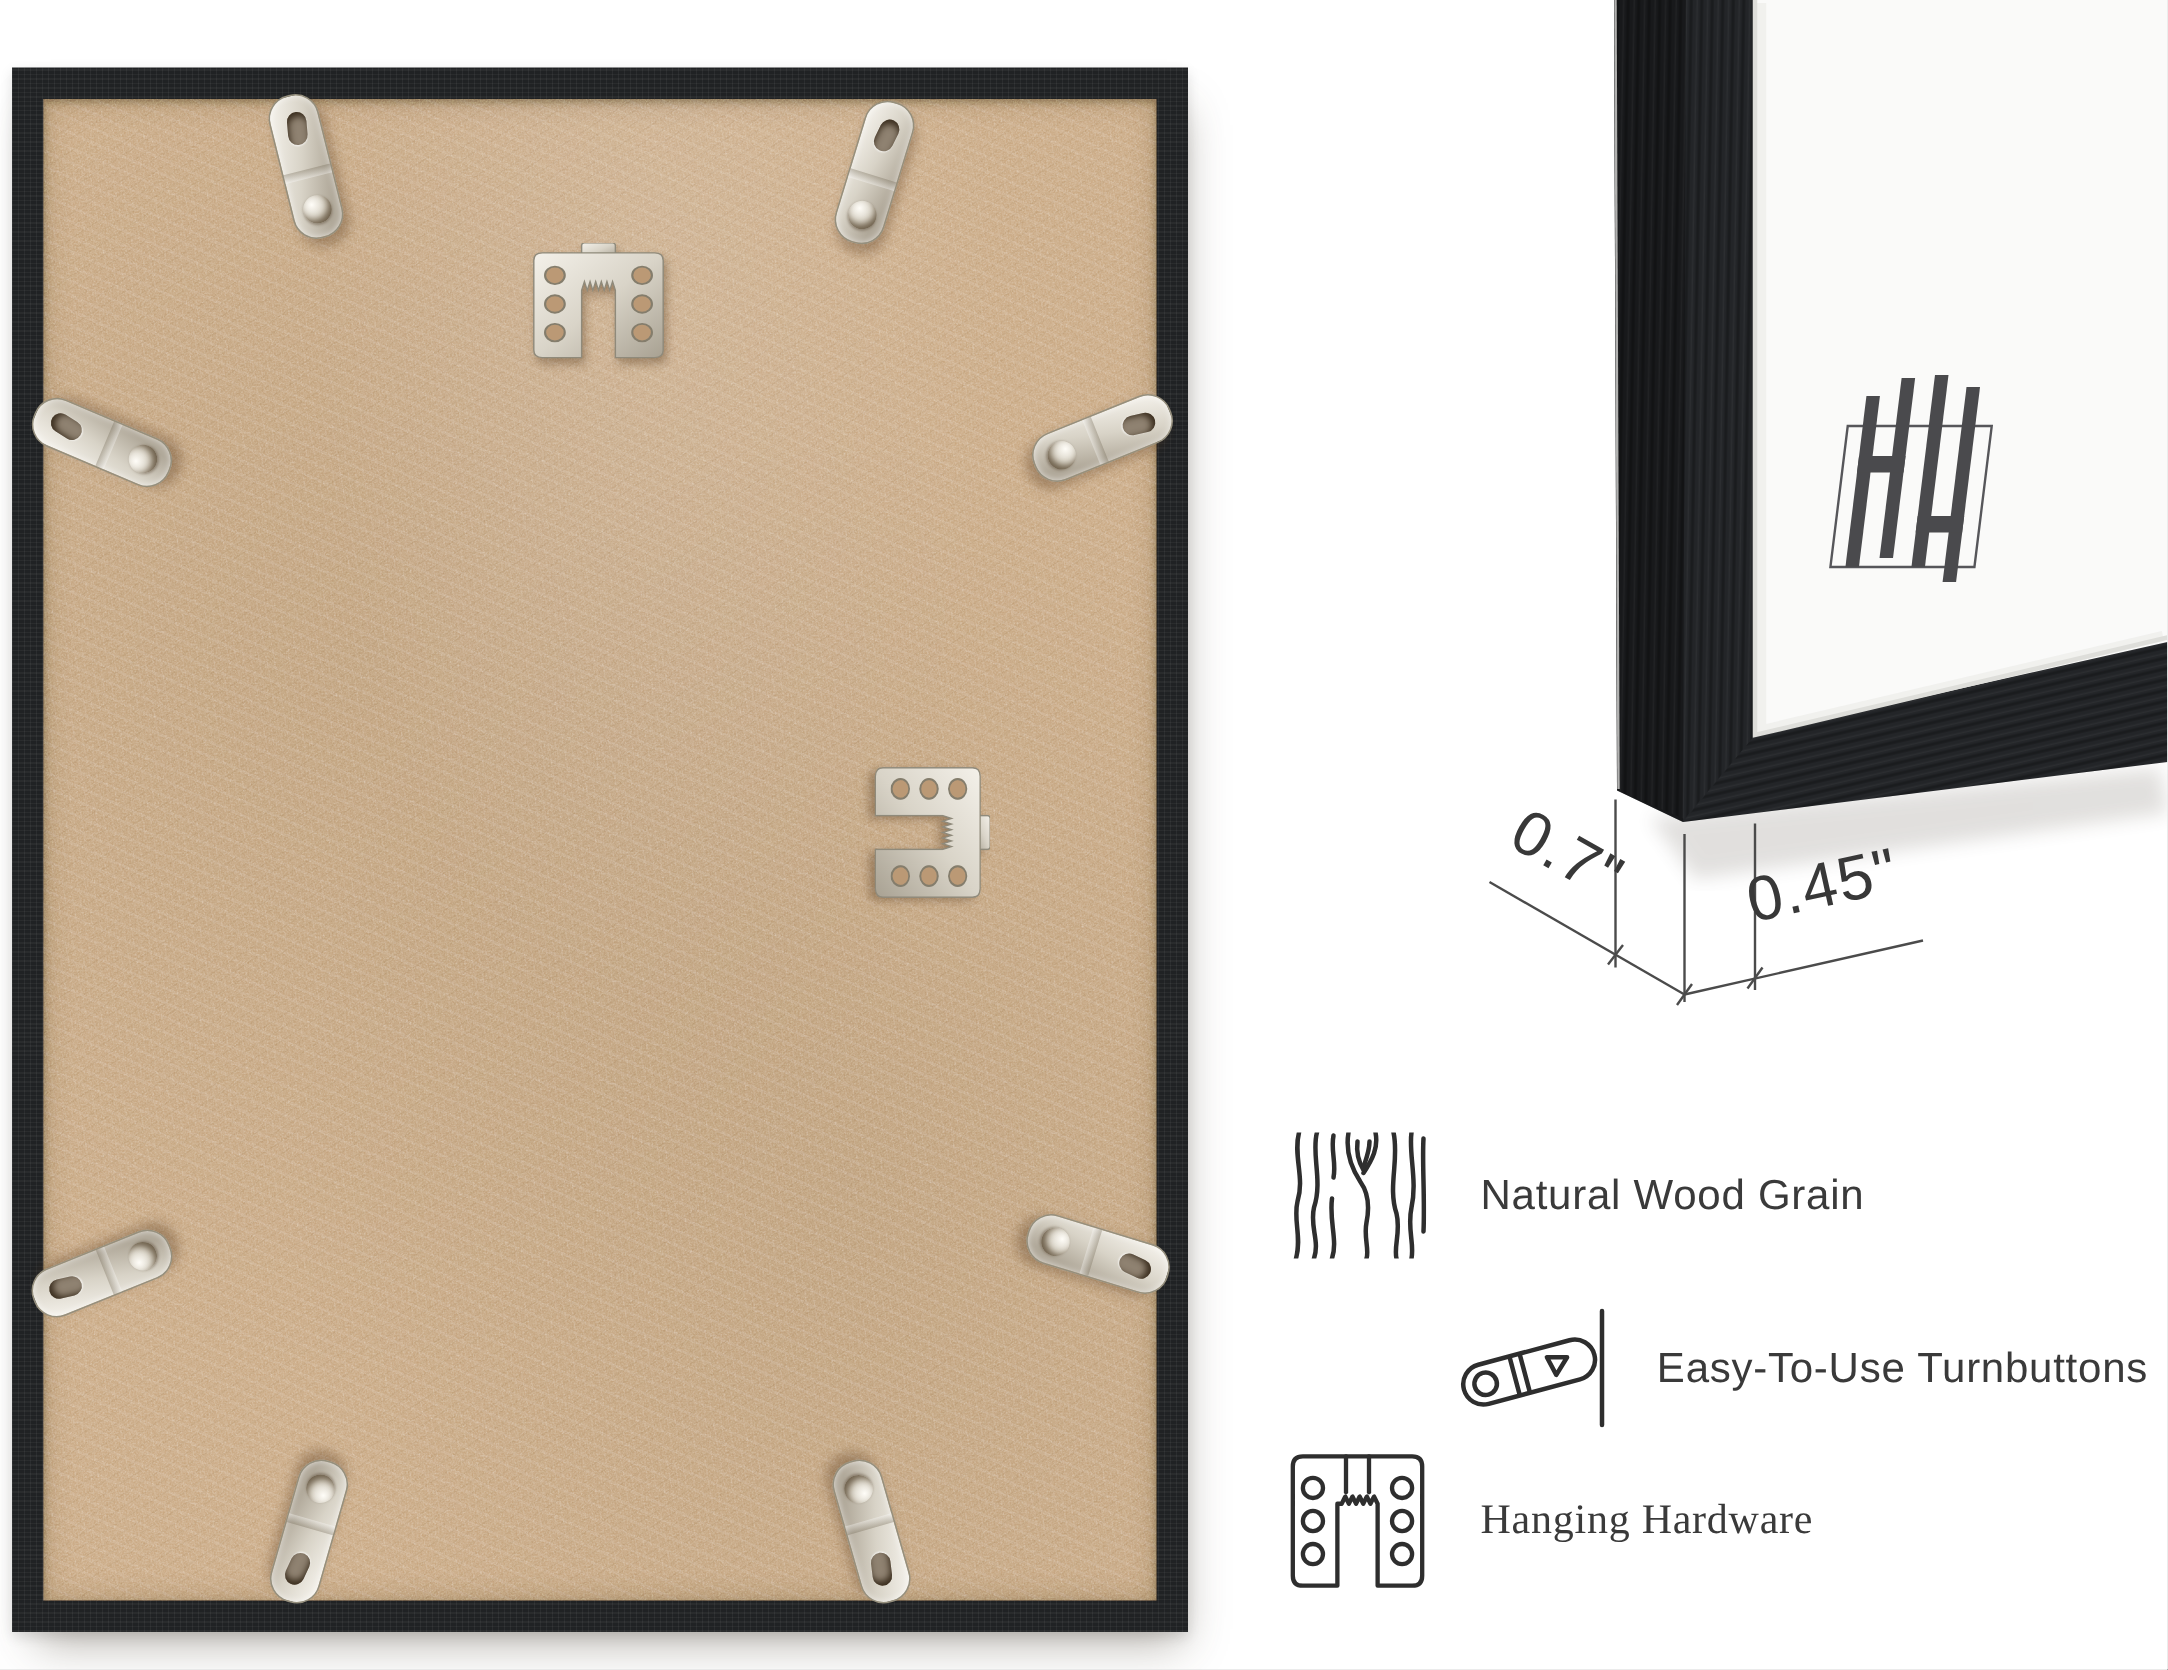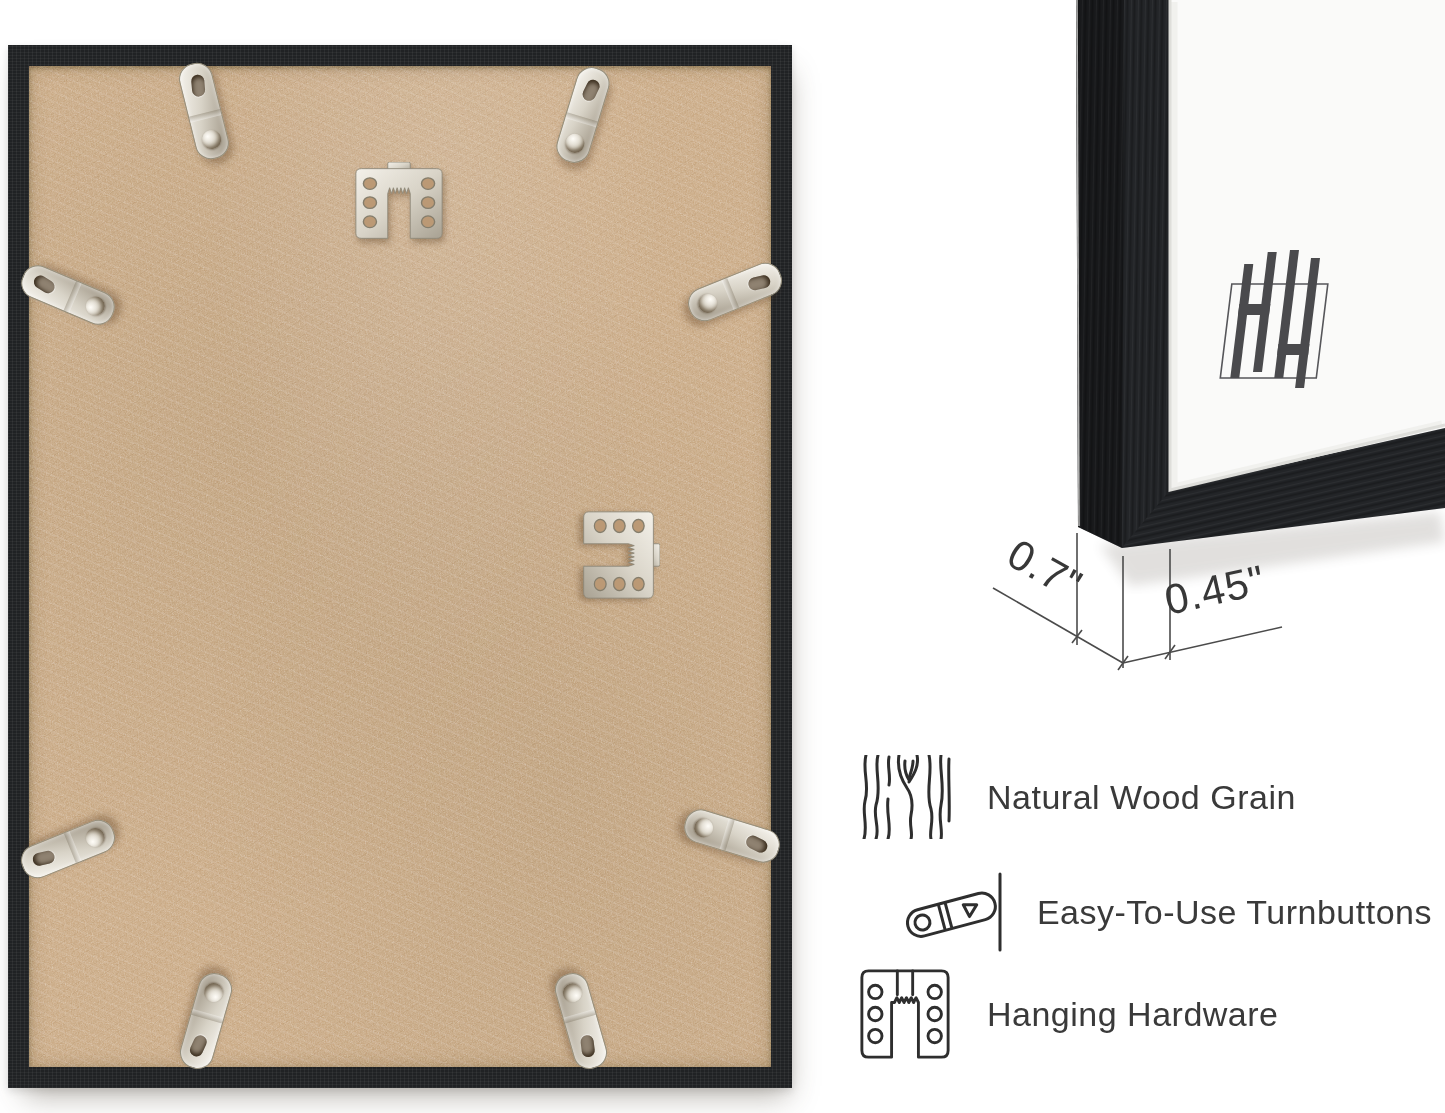--- a/index.html
+++ b/index.html
@@ -43,24 +43,24 @@
   .hanger{position:absolute;filter:drop-shadow(2px 4px 3px rgba(85,55,25,0.38));}
   .hanger.rot90{transform:rotate(90deg);}
 
   
   .closeup{position:absolute;left:990px;top:0px;width:455px;height:700px;}
   .dim-text{font-family:"Liberation Sans", sans-serif;font-size:42px;fill:#383838;letter-spacing:1px;}
 
   
   .features{position:absolute;left:852px;top:0;width:580px;height:1113px;}
   .feat-row{position:absolute;left:0;width:580px;height:100px;display:flex;align-items:center;}
-  .feat-row.r1{top:747px;} .feat-row.r2{top:862px;justify-content:flex-end;} .feat-row.r3{top:964px;}
+  .feat-row.r1{top:747px;} .feat-row.r2{top:862px;justify-content:flex-end;} .feat-row.r3{top:964px;font-family:Liberation Serif, serif;}
   .feat-icon{width:106px;display:flex;justify-content:center;align-items:center;flex:0 0 106px;}
   .feat-icon svg{stroke:#2e2e2e;fill:none;stroke-width:3;stroke-linecap:round;stroke-linejoin:round;}
-  .feat-label{margin-left:29px;font-size:34px;color:#3a3a3a;letter-spacing:0.5px;white-space:nowrap;}
+  .feat-label{margin-left:29px;font-size:28px;color:#3a3a3a;letter-spacing:0.5px;white-space:nowrap;}
 </style>
 </head>
 <body>
 
 <div class="canvas">
 
   <svg width="0" height="0" style="position:absolute" aria-hidden="true">
     <defs>
       <linearGradient id="metalG" x1="0" y1="0" x2="1" y2="1">
         <stop offset="0" stop-color="#f4f1ea"></stop>

